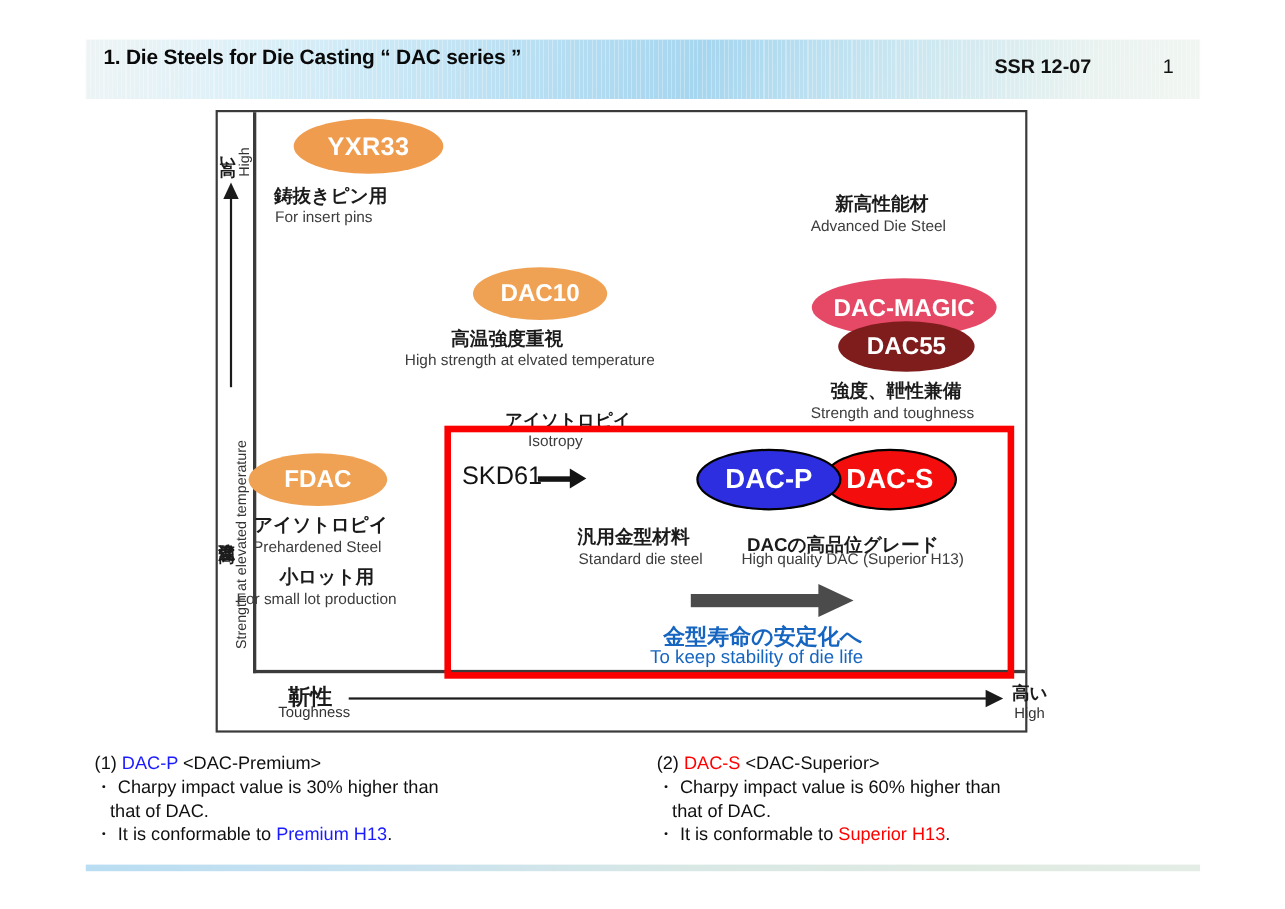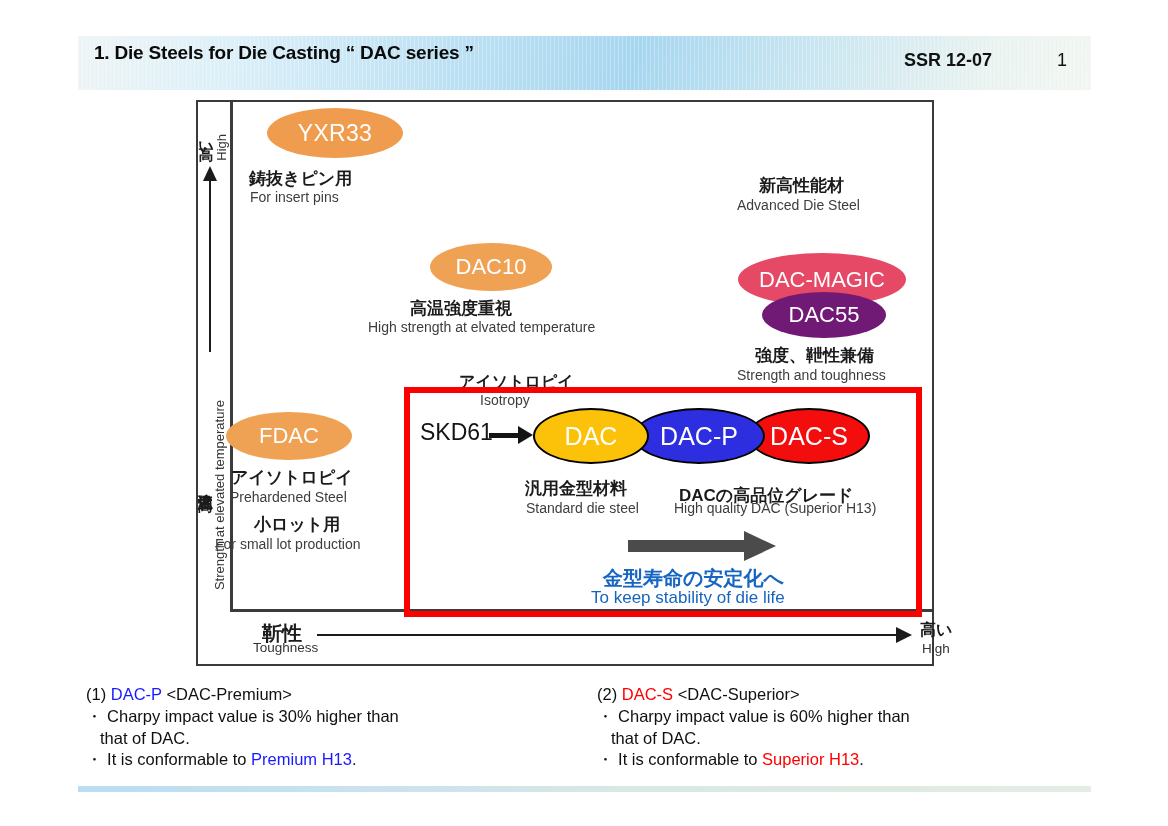--- a/index.html
+++ b/index.html
@@ -220,21 +220,21 @@
   }
 
   
   .ellipse {
     position: absolute;
     border-radius: 50%;
     display: flex;
     align-items: center;
     justify-content: center;
     color: #ffffff;
-    font-weight: normal;
+    font-weight: bold;
     text-align: center;
     white-space: nowrap;
   }
   .ellipse-outlined {
     border: 2px solid #000000;
     box-sizing: border-box;
   }
 
   #e-yxr33 {
     left: 267px; top: 108px;
@@ -479,21 +479,21 @@
   <div class="cap-jp" id="cap-dac10-jp">高温強度重視</div>
   <div class="cap-en" id="cap-dac10-en">High strength at elvated temperature</div>
 
   <div class="cap-jp" id="cap-adv-jp">新高性能材</div>
   <div class="cap-en" id="cap-adv-en">Advanced Die Steel</div>
 
   <div class="ellipse" id="e-dacmagic" style="background: rgb(229, 73, 101); color: rgb(255, 255, 255);">
     <span>DAC-MAGIC</span>
   </div>
 
-  <div class="ellipse" id="e-dac55" style="background: #701a75; color: rgb(255, 255, 255);">
+  <div class="ellipse" id="e-dac55" style="background: #7f1d1d; color: rgb(255, 255, 255);">
     <span>DAC55</span>
   </div>
   <div class="cap-jp" id="cap-st-jp">強度、靾性兼備</div>
   <div class="cap-en" id="cap-st-en">Strength and toughness</div>
 
   <div class="ellipse" id="e-fdac" style="background: rgb(240, 162, 84); color: rgb(255, 255, 255);">
     <span>FDAC</span>
   </div>
   <div class="cap-jp" id="cap-fdac-jp">アイソトロピイ</div>
   <div class="cap-en" id="cap-fdac-en">Prehardened Steel</div>
@@ -505,23 +505,20 @@
 
   <div id="skd61">SKD61</div>
   <div id="skd61-arrow"></div>
   <div id="skd61-arrowhead"></div>
 
   <div class="ellipse ellipse-outlined" id="e-dacs" style="background: rgb(244, 13, 13); color: rgb(255, 255, 255);">
     <span>DAC-S</span>
   </div>
   <div class="ellipse ellipse-outlined" id="e-dacp" style="background: rgb(45, 46, 224); color: rgb(255, 255, 255);">
     <span>DAC-P</span>
-  </div>
-  <div class="ellipse ellipse-outlined" id="e-dac" style="background: rgb(252, 194, 9); color: rgb(255, 255, 255);">
-    <span>DAC</span>
   </div>
 
   <div class="cap-jp" id="cap-std-jp">汎用金型材料</div>
   <div class="cap-en" id="cap-std-en">Standard die steel</div>
   <div class="cap-jp" id="cap-hq-jp">DACの高品位グレード</div>
   <div class="cap-en" id="cap-hq-en">High quality DAC (Superior H13)</div>
 
   <div id="big-arrow-shaft"></div>
   <div id="big-arrow-head"></div>
 

